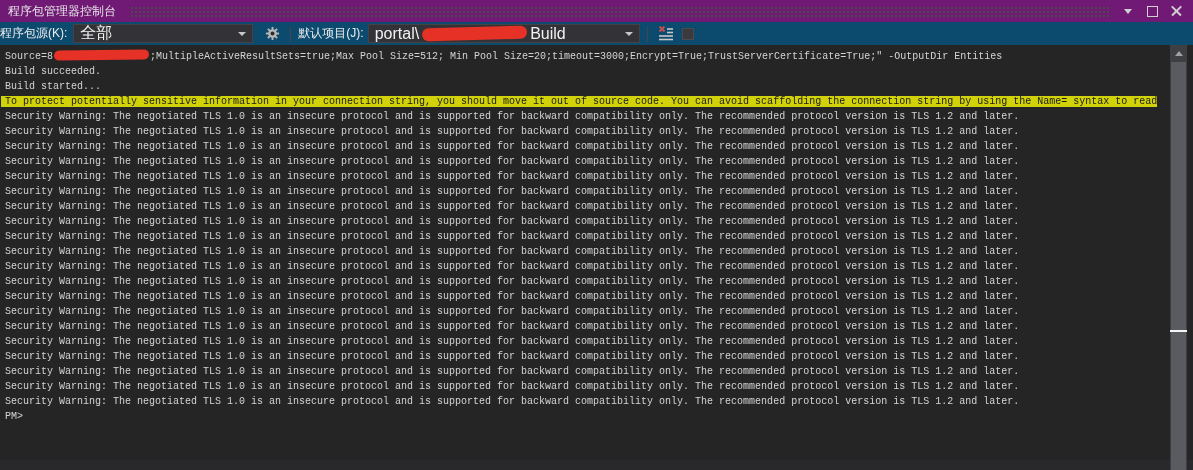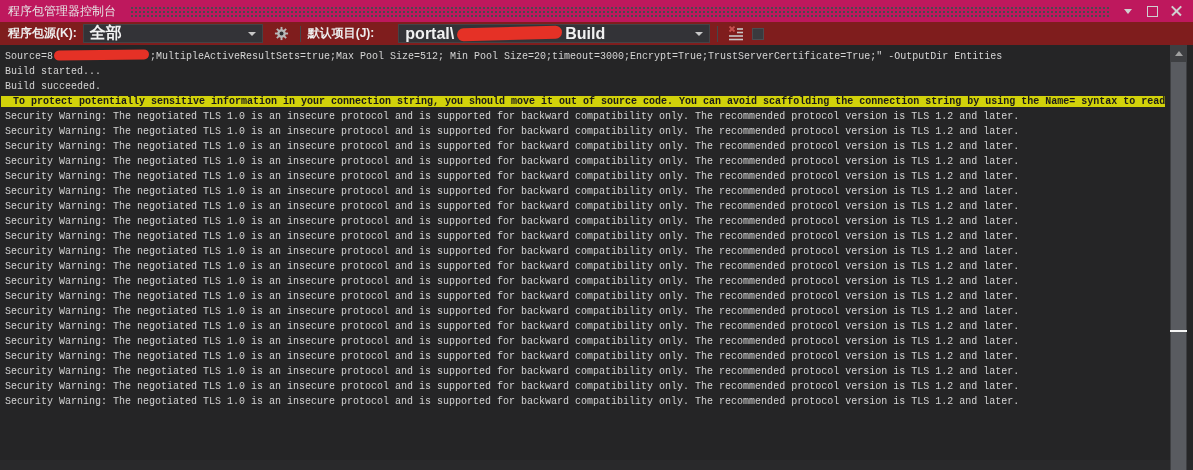--- a/index.html
+++ b/index.html
@@ -1,56 +1,56 @@
 <!DOCTYPE html>
 <html><head>
 <meta charset="utf-8">
 <style>
   html,body{margin:0;padding:0;background:#1e1e1e;}
   .window{position:relative;width:1193px;height:470px;background:#2d2d30;overflow:hidden;
           font-family:"Liberation Sans","DejaVu Sans",sans-serif;}
   
-  .titlebar{position:absolute;left:0;top:0;width:100%;height:22px;background:#be185d;
+  .titlebar{position:absolute;left:0;top:0;width:100%;height:22px;background:#701a75;
             display:flex;align-items:center;}
   .panel-title{color:#e6e6e6;font-size:12px;padding-left:8px;white-space:nowrap;}
   .drag-dots{flex:1;height:12px;margin:0 10px 0 14px;
              background-image:radial-gradient(#4a4a4e 1px, transparent 1.2px);
              background-size:4px 4px;background-position:0 1px;}
   .tb-controls{display:flex;align-items:center;gap:6px;padding-right:8px;}
   .tb-btn{width:18px;height:16px;display:flex;align-items:center;justify-content:center;cursor:pointer;}
   .chev-down{width:0;height:0;border-left:4px solid transparent;border-right:4px solid transparent;
              border-top:5px solid #d0d0d0;}
   .max-box{width:9px;height:9px;border:1.5px solid #d0d0d0;background:transparent;}
   .close-x{position:relative;width:11px;height:11px;}
   .close-x::before,.close-x::after{content:"";position:absolute;left:-1px;top:4.5px;width:13px;height:1.6px;
              background:#d0d0d0;}
   .close-x::before{transform:rotate(45deg);}
   .close-x::after{transform:rotate(-45deg);}
   
-  .toolbar{position:absolute;left:0;top:22px;width:100%;height:23px;background:#7f1d1d;
-           display:flex;align-items:center;padding-left:8px;box-sizing:border-box;font-weight:bold;}
+  .toolbar{position:absolute;left:0;top:22px;width:100%;height:23px;background:#0c4a6e;
+           display:flex;align-items:center;box-sizing:border-box;}
   .tb-label{color:#ededed;font-size:12px;white-space:nowrap;}
   .combo{height:19px;background:#333337;border:1px solid #434346;display:flex;align-items:center;
          box-sizing:border-box;padding:0 6px;color:#f1f1f1;font-size:16px;cursor:pointer;}
   .combo-1{width:180px;margin-left:6px;}
-  .combo-2{width:312px;margin-left:24px;justify-content:space-between;}
+  .combo-2{width:272px;margin-left:4px;justify-content:space-between;}
   .combo-arrow{width:0;height:0;margin-left:auto;border-left:4px solid transparent;
                border-right:4px solid transparent;border-top:4px solid #c8c8c8;}
   .icon-btn{width:22px;height:20px;background:transparent;border:none;display:flex;align-items:center;
             justify-content:center;padding:0;cursor:pointer;}
   .vsep{width:1px;height:16px;background:#46464a;margin:0 7px;}
   .gear-btn{margin-left:8px;}
   .stop-square{width:10px;height:10px;background:#3a3a3e;border:1px solid #4c4c50;}
   
   .console{position:absolute;left:0;top:45px;width:100%;height:415px;background:#252526;
            padding:4px 0 0 5px;box-sizing:border-box;overflow:hidden;}
   .console-line{height:15px;line-height:15px;white-space:pre;
                 font-family:"Liberation Mono","DejaVu Sans Mono",monospace;
                 font-size:10px;color:#d4d4d4;}
-  .hl-text{background:#d2d20a;color:#1a1a1a;margin-left:-4px;padding-left:12px;font-weight:bold;}
+  .hl-text{background:#d2d20a;color:#1a1a1a;margin-left:-4px;padding-left:4px;}
   .redact{display:inline-block;height:10px;border-radius:6px;background:#e53126;
           vertical-align:-1px;transform:rotate(-0.8deg);margin:0 1px;}
   .toolbar-redact{display:inline-block;width:105px;height:13px;border-radius:7px;background:#e53126;
           transform:rotate(-1.5deg);margin:0 3px;}
   .bottom-strip{position:absolute;left:0;bottom:0;width:100%;height:10px;background:#29292b;}
   
   .scrollbar{position:absolute;top:45px;right:6px;width:17px;height:425px;background:#3e3f42;}
   .scroll-up{position:absolute;top:0;left:0;width:17px;height:17px;display:flex;align-items:center;
              justify-content:center;cursor:pointer;}
   .tri-up{width:0;height:0;border-left:4px solid transparent;border-right:4px solid transparent;
@@ -120,22 +120,22 @@
         </g>
       </svg>
     </button>
     <button class="icon-btn">
       <span class="stop-square"></span>
     </button>
   </div>
 
   <div class="console">
       <div class="console-line"><span>Source=8</span><span class="redact" style="width: 95px;"></span><span>;MultipleActiveResultSets=true;Max Pool Size=512; Min Pool Size=20;timeout=3000;Encrypt=True;TrustServerCertificate=True;" -OutputDir Entities</span></div>
+      <div class="console-line"><span>Build succeeded.</span></div>
       <div class="console-line"><span>Build started...</span></div>
-      <div class="console-line"><span>Build succeeded.</span></div>
       <div class="console-line"><span class="hl-text">To protect potentially sensitive information in your connection string, you should move it out of source code. You can avoid scaffolding the connection string by using the Name= syntax to read</span></div>
       <div class="console-line"><span>Security Warning: The negotiated TLS 1.0 is an insecure protocol and is supported for backward compatibility only. The recommended protocol version is TLS 1.2 and later.</span></div>
       <div class="console-line"><span>Security Warning: The negotiated TLS 1.0 is an insecure protocol and is supported for backward compatibility only. The recommended protocol version is TLS 1.2 and later.</span></div>
       <div class="console-line"><span>Security Warning: The negotiated TLS 1.0 is an insecure protocol and is supported for backward compatibility only. The recommended protocol version is TLS 1.2 and later.</span></div>
       <div class="console-line"><span>Security Warning: The negotiated TLS 1.0 is an insecure protocol and is supported for backward compatibility only. The recommended protocol version is TLS 1.2 and later.</span></div>
       <div class="console-line"><span>Security Warning: The negotiated TLS 1.0 is an insecure protocol and is supported for backward compatibility only. The recommended protocol version is TLS 1.2 and later.</span></div>
       <div class="console-line"><span>Security Warning: The negotiated TLS 1.0 is an insecure protocol and is supported for backward compatibility only. The recommended protocol version is TLS 1.2 and later.</span></div>
       <div class="console-line"><span>Security Warning: The negotiated TLS 1.0 is an insecure protocol and is supported for backward compatibility only. The recommended protocol version is TLS 1.2 and later.</span></div>
       <div class="console-line"><span>Security Warning: The negotiated TLS 1.0 is an insecure protocol and is supported for backward compatibility only. The recommended protocol version is TLS 1.2 and later.</span></div>
       <div class="console-line"><span>Security Warning: The negotiated TLS 1.0 is an insecure protocol and is supported for backward compatibility only. The recommended protocol version is TLS 1.2 and later.</span></div>
@@ -143,20 +143,21 @@
       <div class="console-line"><span>Security Warning: The negotiated TLS 1.0 is an insecure protocol and is supported for backward compatibility only. The recommended protocol version is TLS 1.2 and later.</span></div>
       <div class="console-line"><span>Security Warning: The negotiated TLS 1.0 is an insecure protocol and is supported for backward compatibility only. The recommended protocol version is TLS 1.2 and later.</span></div>
       <div class="console-line"><span>Security Warning: The negotiated TLS 1.0 is an insecure protocol and is supported for backward compatibility only. The recommended protocol version is TLS 1.2 and later.</span></div>
       <div class="console-line"><span>Security Warning: The negotiated TLS 1.0 is an insecure protocol and is supported for backward compatibility only. The recommended protocol version is TLS 1.2 and later.</span></div>
       <div class="console-line"><span>Security Warning: The negotiated TLS 1.0 is an insecure protocol and is supported for backward compatibility only. The recommended protocol version is TLS 1.2 and later.</span></div>
       <div class="console-line"><span>Security Warning: The negotiated TLS 1.0 is an insecure protocol and is supported for backward compatibility only. The recommended protocol version is TLS 1.2 and later.</span></div>
       <div class="console-line"><span>Security Warning: The negotiated TLS 1.0 is an insecure protocol and is supported for backward compatibility only. The recommended protocol version is TLS 1.2 and later.</span></div>
       <div class="console-line"><span>Security Warning: The negotiated TLS 1.0 is an insecure protocol and is supported for backward compatibility only. The recommended protocol version is TLS 1.2 and later.</span></div>
       <div class="console-line"><span>Security Warning: The negotiated TLS 1.0 is an insecure protocol and is supported for backward compatibility only. The recommended protocol version is TLS 1.2 and later.</span></div>
       <div class="console-line"><span>Security Warning: The negotiated TLS 1.0 is an insecure protocol and is supported for backward compatibility only. The recommended protocol version is TLS 1.2 and later.</span></div>
+      <div class="console-line"><span>PM&gt;</span></div>
     </div>
   <div class="bottom-strip"></div>
 
   <div class="scrollbar">
     <div class="scroll-up">
       <span class="tri-up"></span>
     </div>
     <div class="scroll-thumb"></div>
     <div class="scroll-marker"></div>
   </div>

